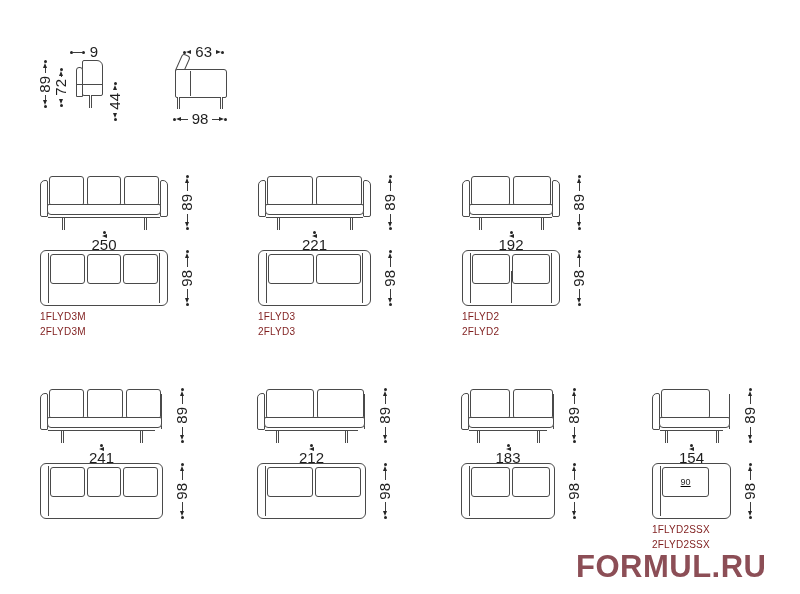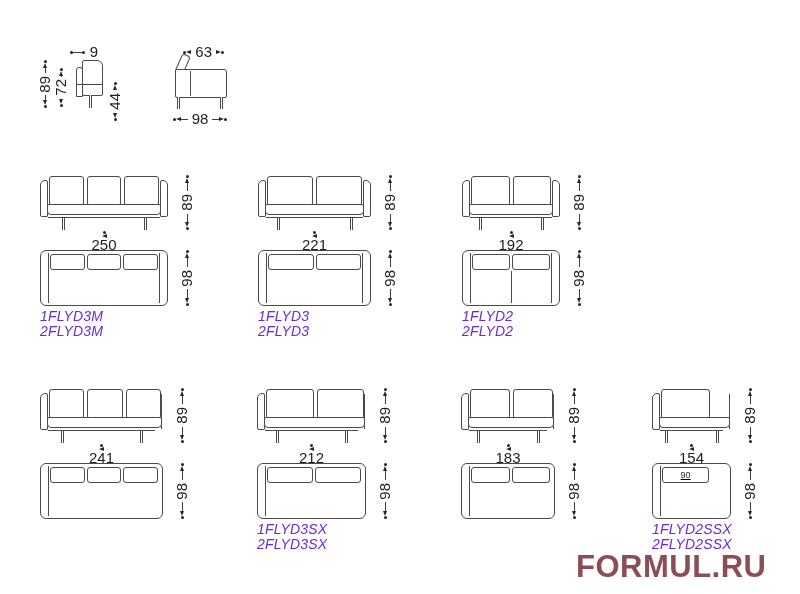--- a/index.html
+++ b/index.html
@@ -45,38 +45,38 @@
   .base { position:absolute; left:8px; right:8px; top:41px; height:2px; border-bottom:1px solid #4a4a4a; }
   .leg-l { left:17%; top:43px; }
   .leg-r { left:81%; top:43px; }
   .right-edge { display:none; position:absolute; right:1px; top:6px; height:35px; width:0; border-right:1px solid #4a4a4a; }
   .front-view.one-arm .right-edge { display:block; }
   .front-view.one-arm .fv-cushions { right:2px; }
   .front-view.one-arm .seat { right:1px; }
   .front-view.narrow .fv-cushions { right:27%; }
 
   .top-view { position:absolute; left:0; top:75px; height:56px; border:1px solid #4a4a4a; border-radius:6px; background:#fff; }
-  .tv-cushions { position:absolute; left:9px; right:9px; top:3px; height:16px; display:flex; gap:2px;text-decoration:underline; }
+  .tv-cushions { position:absolute; left:9px; right:9px; top:3px; height:30px; display:flex; gap:2px;text-decoration:underline; }
   .tv-cushion { flex:1; border:1px solid #4a4a4a; border-radius:3px; background:#fff;
                 display:flex; align-items:center; justify-content:center; }
   .seat-width { font-size:9px; color:#2a2a2a; }
   .tv-line { position:absolute; width:0; border-left:1px solid #4a4a4a; }
   .tv-arm-l { left:7px; top:2px; bottom:2px; }
   .tv-arm-r { right:7px; top:2px; bottom:2px; }
   .tv-split { left:50%; top:20px; bottom:2px; display:none; }
   .top-view.has-split .tv-split { display:block; }
   .top-view.one-arm .tv-cushions { right:4px; }
   .top-view.narrow .tv-cushions { right:27%; }
 
   .dim-height { top:0; height:55px; }
   .dim-width  { left:0; top:56px;flex-direction:column; }
   .dim-depth  { top:75px; height:56px; }
 
   .labels { position:absolute; left:0; top:134px; }
-  .code { font-size:14px; line-height:15px; color:#6d28d9; letter-spacing:0.2px;font-style:italic; }
+  .code { font-size:10px; line-height:15px; color:#7f1d1d; letter-spacing:0.2px; }
 
   
   .watermark { position:absolute; left:576px; top:549px; font-size:31px; font-weight:600;
                letter-spacing:0.5px; color:#8c4e56; }
 </style>
 </head>
 <body>
 
 <div class="canvas">
 
@@ -408,24 +408,20 @@
     </div>
     <div class="vdim dim-depth" style="left: 121px;">
           <span class="dot"></span>
           <span class="ah ahu"></span>
           <span class="dline"></span>
           <span class="dlabel vlabel">98</span>
           <span class="dline"></span>
           <span class="ah ahd"></span>
           <span class="dot"></span>
         </div>
-    <div class="labels">
-      <div class="code code1">1FLYD3SX</div>
-      <div class="code code2">2FLYD3SX</div>
-    </div>
   </div>
       <div class="sofa-group" style="left: 461px; top: 388px; width: 124px;">
     <div class="front-view one-arm" style="width: 94px;">
       <div class="fv-cushions">
             <div class="fv-cushion"></div>
             <div class="fv-cushion"></div>
           </div>
       <div class="arm arm-l"></div>
 
       <div class="right-edge"></div>

